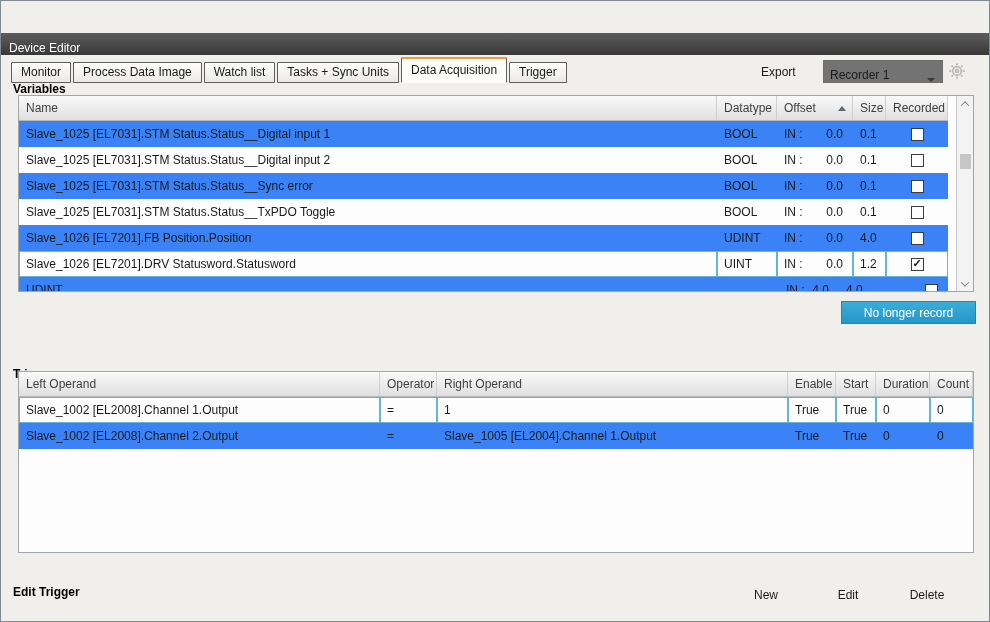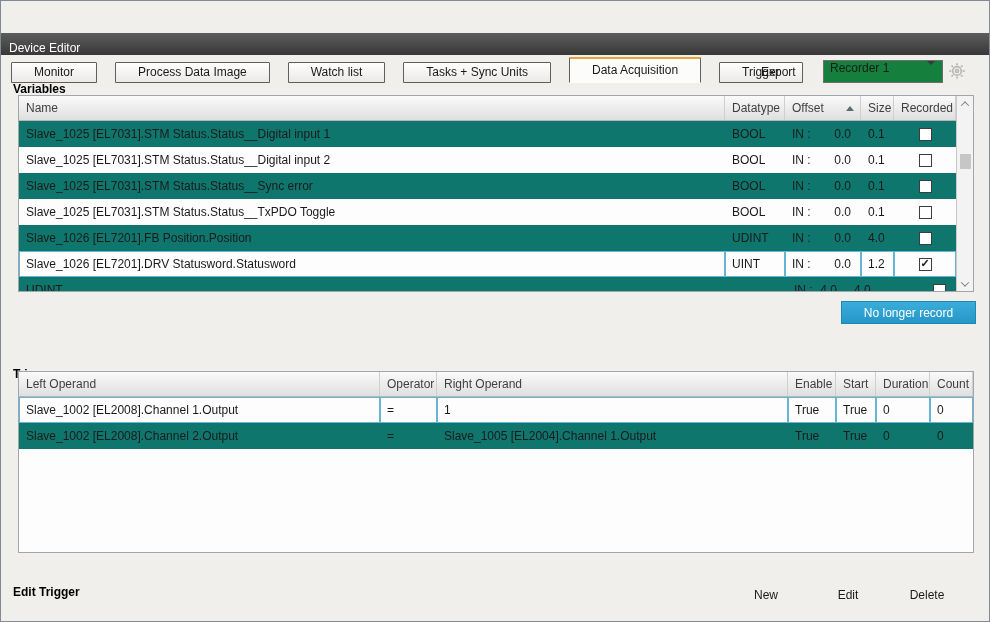--- a/index.html
+++ b/index.html
@@ -16,62 +16,62 @@
   
   .titlebar {
     height:22px; background:linear-gradient(#5d5d5d,#383838);
     color:#ffffff; display:flex; align-items:flex-end; padding-left:8px;margin-top:32px;
   }
   
   .tabbar {
     display:flex; align-items:flex-end; height:26px; padding-left:10px; margin-top:2px;
   }
   .tab {
-    height:21px; line-height:19px; padding:0 22px;
+    height:21px; line-height:19px; padding:0 9px;
     background:linear-gradient(#fefefe,#ebe9e6);
     border:1px solid #5f5f5f; border-radius:1px 1px 0 0;
-    margin-right:18px; cursor:pointer; white-space:nowrap;
+    margin-right:2px; cursor:pointer; white-space:nowrap;
   }
   .tab.active {
     height:26px; line-height:22px; background:#fcfcfb;
     border-top:2px solid #eda13c; border-bottom:1px solid #fcfcfb;
     position:relative; z-index:2;
   }
   .section-label { position:absolute; font-weight:bold; color:#000;margin-top:21px; }
   
   .export-label { position:absolute; left:760px; top:64px; }
   .combo {
     position:absolute; left:822px; top:59px; width:120px; height:23px;
-    background:#15803d; border:1px solid #6e6e6e; display:flex; align-items:flex-start;
+    background:#737373; border:1px solid #6e6e6e; display:flex; align-items:flex-end;
     padding-left:6px; cursor:pointer;
   }
   .combo .arrow {
     margin-left:auto; margin-right:7px;
     width:0; height:0; border-left:4px solid transparent; border-right:4px solid transparent;
     border-top:4px solid #3a3a3a;
   }
   .gear { position:absolute; left:947px; top:61px; width:18px; height:18px; cursor:pointer; }
   
   .tbl {
     position:absolute; left:17px; width:956px; background:#fdfdfd;
-    border:1px solid #a0a6ab; display:flex; overflow:hidden;
+    border:1px solid #a0a6ab; display:flex; overflow:hidden;gap:8px;
   }
   .tbl-cols { flex:1; display:flex; flex-direction:column; overflow:hidden; min-width:0; }
   .thead {
     display:flex; height:25px; flex:0 0 25px;
     background:linear-gradient(#fafafa,#dfdfdf);
     border-bottom:1px solid #b6b6b6; color:#3f3f3f;
   }
   .hcell {
     display:flex; align-items:center; padding-left:7px;
     border-right:1px solid #cfcfcf; overflow:hidden; white-space:nowrap; cursor:pointer;
   }
   .tbody { flex:1; overflow:hidden; }
   .row { display:flex; height:26px; cursor:pointer; }
-  .row.odd  { background:#0f766e;text-align:right; }
+  .row.odd  { background:#3b82f6;text-align:right; }
   .row.even { background:#fdfdfd; }
   .row.selected { background:#fdfdfd; }
   .row.selected .cell { box-shadow: inset 0 0 0 1px #66b4d6; }
   .cell {
     display:flex; align-items:center; padding-left:7px; height:100%;
     overflow:hidden; white-space:nowrap;
   }
   
   .vars .thead .hcell:nth-child(1), .vars .row .cell:nth-child(1) { flex:1 1 auto; min-width:0; }
   .vars .thead .hcell:nth-child(2), .vars .row .cell:nth-child(2) { width:60px; flex:0 0 60px; }

